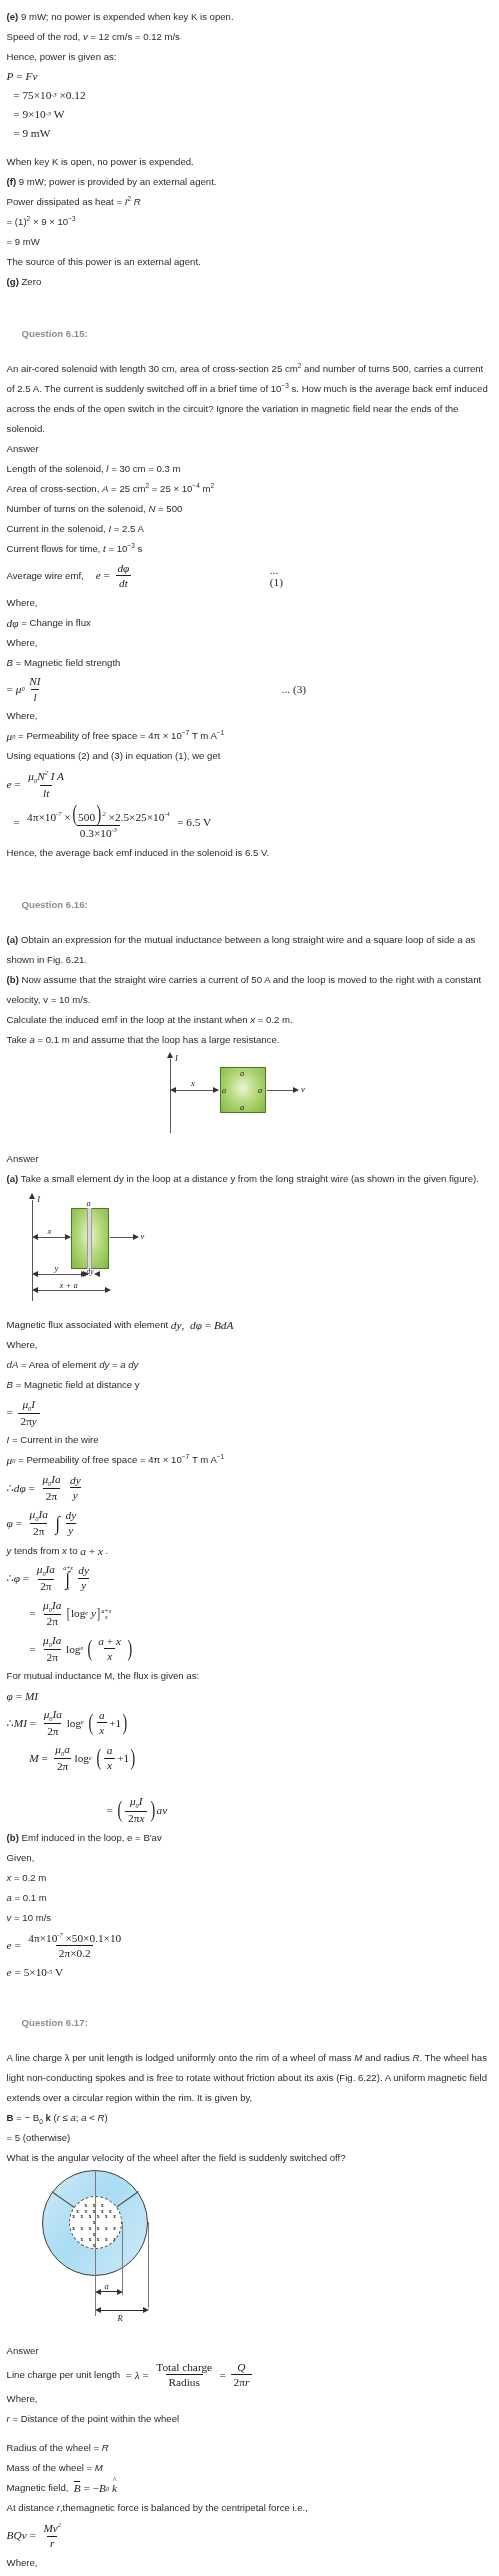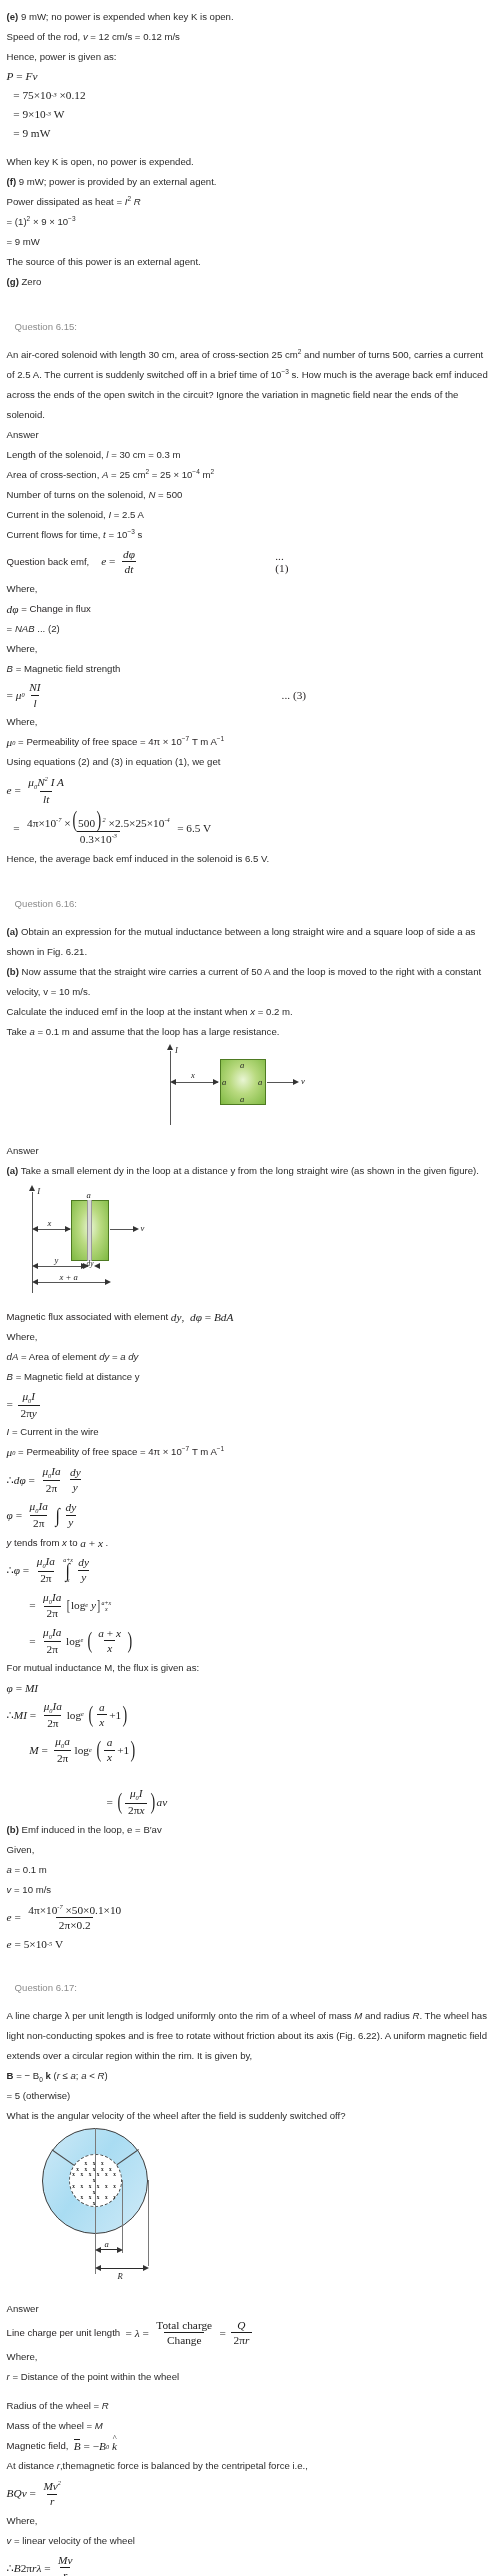--- a/index.html
+++ b/index.html
@@ -17,24 +17,24 @@
     font-size: 9.6px;
     line-height: 20px;
     color: #2b2b2b;
     margin: 0;
     padding: 0;
   }
   .b { font-weight: bold; }
   .i { font-style: italic; }
   .qhead {
     font-size: 9.6px;
-    font-weight: normal;
+    font-weight: bold;
     color: #8d8d8d;
     line-height: 20px;
-    margin: 8px;
+    margin: 15px;
   }
   .gap-s { height: 9.3px; }
   .gap-m { height: 17px; }
   sup { font-size: 0.68em; vertical-align: super; line-height: 0; }
   sub { font-size: 0.68em; vertical-align: sub; line-height: 0; }
 
   
   .math {
     font-family: "Liberation Serif", serif;
     font-size: 11.3px;
@@ -268,38 +268,37 @@
   <p class="qhead">Question 6.15:</p>
   <p class="p">An air-cored solenoid with length 30 cm, area of cross-section 25 cm<sup>2</sup> and number of turns 500, carries a current of 2.5 A. The current is suddenly switched off in a brief time of 10<sup>−3</sup> s. How much is the average back emf induced across the ends of the open switch in the circuit? Ignore the variation in magnetic field near the ends of the solenoid.</p>
   <p class="p">Answer</p>
   <p class="p">Length of the solenoid, <span class="i">l</span> = 30 cm = 0.3 m</p>
   <p class="p">Area of cross-section, <span class="i">A</span> = 25 cm<sup>2</sup> = 25 × 10<sup>−4</sup> m<sup>2</sup></p>
   <p class="p">Number of turns on the solenoid, <span class="i">N</span> = 500</p>
   <p class="p">Current in the solenoid, <span class="i">I</span> = 2.5 A</p>
   <p class="p">Current flows for time, <span class="i">t</span> = 10<sup>−3</sup> s</p>
 
   <div class="mixrow">
-    <span class="lead">Question back emf,</span>
+    <span class="lead">Average wire emf,</span>
     <span class="eqline" style="position:relative; padding-left:12px;">
       <span class="math"><span class="it">e</span>&nbsp;=&nbsp;<span class="frac">
             <span class="num it">dφ</span>
             <span class="den it">dt</span>
           </span></span>
       <span class="eqnum" style="left:186px;">... (1)</span>
     </span>
   </div>
 
   <p class="p">Where,</p>
   <div class="mixrow">
     <span class="math" style="margin-right:2.7px;">
         <span class="it">dφ</span>
       </span>
     <span class="lead">= Change in flux</span>
   </div>
-  <p class="p">= <span class="i">NAB</span> ... (2)</p>
   <p class="p">Where,</p>
   <p class="p"><span class="i">B</span> = Magnetic field strength</p>
 
   <div class="eqline" style="position:relative;">
     <span class="math">=&nbsp;<span class="it">μ</span><span class="subscript">0</span><span class="frac">
           <span class="num it">NI</span>
           <span class="den it">l</span>
         </span></span>
     <span class="eqnum">... (3)</span>
   </div>
@@ -518,20 +517,21 @@
     <span class="math">=&nbsp;<span class="bigparen">(</span><span class="frac">
           <span class="num"><span class="it">μ</span><span class="subscript">0</span><span class="it">I</span></span>
           <span class="den">2π<span class="it">x</span></span>
         </span><span class="bigparen">)</span><span class="it">av</span></span>
   </div>
 
   <p class="p">
     <span class="b">(b)</span><span> Emf induced in the loop, e = B′av</span>
   </p>
   <p class="p">Given,</p>
+  <p class="p"><span class="i">x</span> = 0.2 m</p>
   <p class="p"><span class="i">a</span> = 0.1 m</p>
   <p class="p"><span class="i">v</span> = 10 m/s</p>
 
   <div class="eqline">
     <span class="math"><span class="it">e</span>&nbsp;=&nbsp;<span class="frac">
       <span class="num">4π×10<span class="supscript">-7</span> ×50×0.1×10</span>
       <span class="den">2π×0.2</span>
         </span></span>
   </div>
   <div class="eqline">
@@ -579,21 +579,21 @@
     </div>
   </div>
 
   <div class="gap-s"></div>
   <p class="p">Answer</p>
 
   <div class="mixrow">
     <span class="lead">Line charge per unit length</span>
     <span class="math" style="margin-left:5.3px;">=&nbsp;<span class="it">λ</span>&nbsp;=&nbsp;<span class="frac">
           <span class="num up">Total charge</span>
-          <span class="den up">Change</span>
+          <span class="den up">Radius</span>
         </span>&nbsp;=&nbsp;<span class="frac">
           <span class="num it">Q</span>
           <span class="den">2π<span class="it">r</span></span>
         </span></span>
   </div>
 
   <p class="p">Where,</p>
   <p class="p"><span class="i">r</span> = Distance of the point within the wheel</p>
 
   <div class="gap-s"></div>

